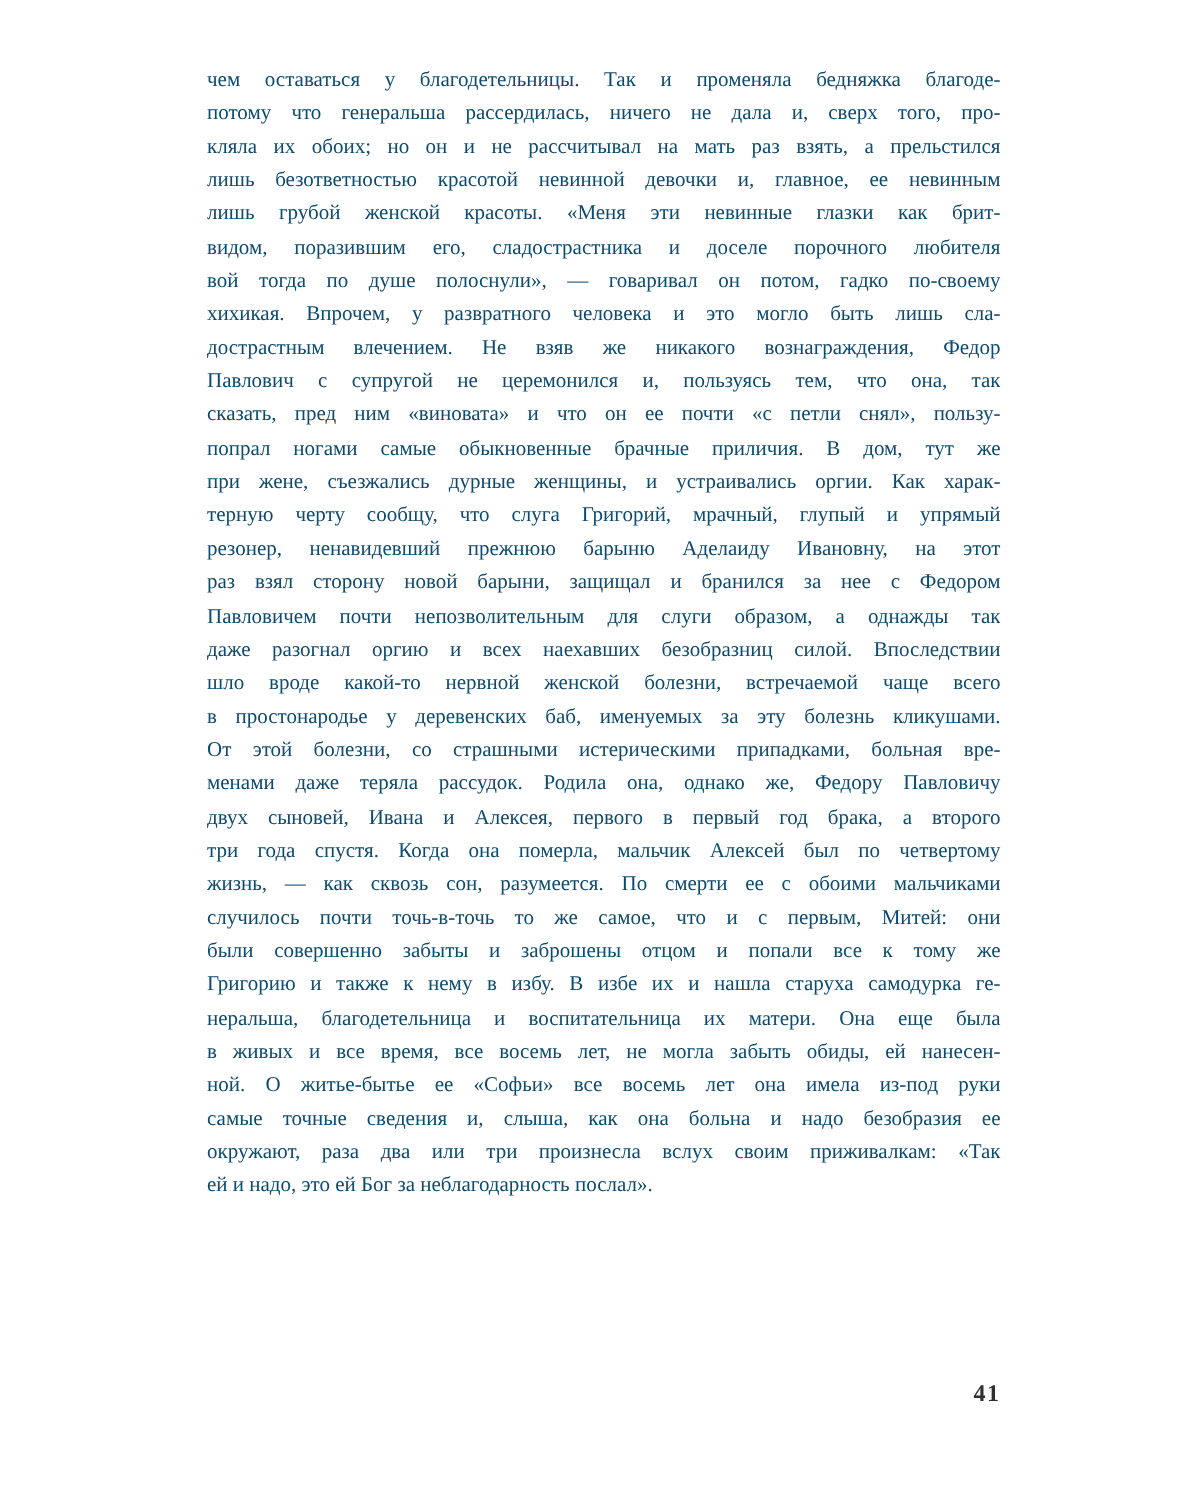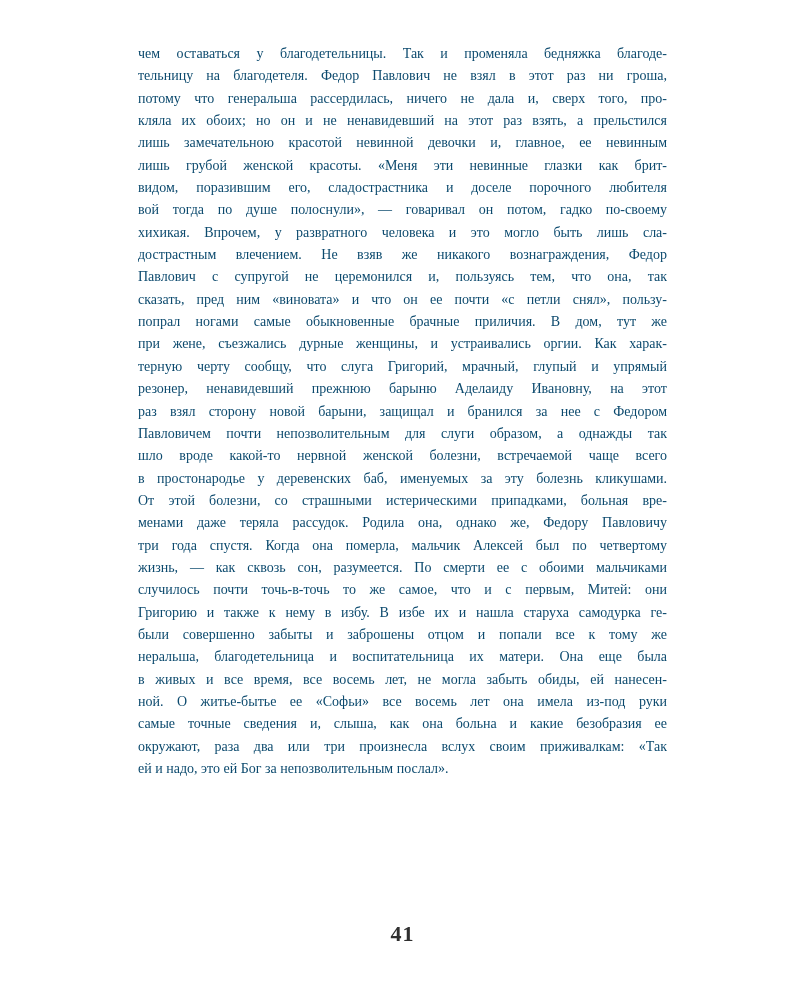--- a/index.html
+++ b/index.html
@@ -38,61 +38,62 @@
     overflow: hidden;
   }
   .text-line:last-child {
     text-align-last: left;
   }
   .page-number {
     position: absolute;
     left: 138px;
     top: 921px;
     width: 529px;
-    text-align: center;
+    text-align: right;
     color: #2f2f2f;
-    font-size: 22px;
+    font-size: 16px;
     font-weight: 700;
     letter-spacing: 1px;
     font-family: "Liberation Serif", serif;
   }
 </style>
 </head>
 <body>
 
 <div class="book-page">
   <div class="text-block">
       <div class="text-line">чем оставаться у благодетельницы. Так и променяла бедняжка благоде-</div>
-      <div class="text-line">тельницу на благодетеля. Федор Павлович не взял в этот раз ни гроша,</div>
       <div class="text-line">потому что генеральша рассердилась, ничего не дала и, сверх того, про-</div>
-      <div class="text-line">кляла их обоих; но он и не ненавидевший на этот раз взять, а прельстился</div>
-      <div class="text-line">лишь замечательною красотой невинной девочки и, главное, ее невинным</div>
+      <div class="text-line">кляла их обоих; но он и не рассчитывал на мать раз взять, а прельстился</div>
+      <div class="text-line">лишь безответностью красотой невинной девочки и, главное, ее невинным</div>
       <div class="text-line">лишь грубой женской красоты. «Меня эти невинные глазки как брит-</div>
       <div class="text-line">видом, поразившим его, сладострастника и доселе порочного любителя</div>
       <div class="text-line">вой тогда по душе полоснули», — говаривал он потом, гадко по-своему</div>
       <div class="text-line">хихикая. Впрочем, у развратного человека и это могло быть лишь сла-</div>
       <div class="text-line">дострастным влечением. Не взяв же никакого вознаграждения, Федор</div>
       <div class="text-line">Павлович с супругой не церемонился и, пользуясь тем, что она, так</div>
       <div class="text-line">сказать, пред ним «виновата» и что он ее почти «с петли снял», пользу-</div>
       <div class="text-line">попрал ногами самые обыкновенные брачные приличия. В дом, тут же</div>
       <div class="text-line">при жене, съезжались дурные женщины, и устраивались оргии. Как харак-</div>
       <div class="text-line">терную черту сообщу, что слуга Григорий, мрачный, глупый и упрямый</div>
       <div class="text-line">резонер, ненавидевший прежнюю барыню Аделаиду Ивановну, на этот</div>
       <div class="text-line">раз взял сторону новой барыни, защищал и бранился за нее с Федором</div>
       <div class="text-line">Павловичем почти непозволительным для слуги образом, а однажды так</div>
+      <div class="text-line">даже разогнал оргию и всех наехавших безобразниц силой. Впоследствии</div>
       <div class="text-line">шло вроде какой-то нервной женской болезни, встречаемой чаще всего</div>
       <div class="text-line">в простонародье у деревенских баб, именуемых за эту болезнь кликушами.</div>
       <div class="text-line">От этой болезни, со страшными истерическими припадками, больная вре-</div>
       <div class="text-line">менами даже теряла рассудок. Родила она, однако же, Федору Павловичу</div>
+      <div class="text-line">двух сыновей, Ивана и Алексея, первого в первый год брака, а второго</div>
       <div class="text-line">три года спустя. Когда она померла, мальчик Алексей был по четвертому</div>
       <div class="text-line">жизнь, — как сквозь сон, разумеется. По смерти ее с обоими мальчиками</div>
       <div class="text-line">случилось почти точь-в-точь то же самое, что и с первым, Митей: они</div>
+      <div class="text-line">были совершенно забыты и заброшены отцом и попали все к тому же</div>
       <div class="text-line">Григорию и также к нему в избу. В избе их и нашла старуха самодурка ге-</div>
-      <div class="text-line">были совершенно забыты и заброшены отцом и попали все к тому же</div>
       <div class="text-line">неральша, благодетельница и воспитательница их матери. Она еще была</div>
       <div class="text-line">в живых и все время, все восемь лет, не могла забыть обиды, ей нанесен-</div>
       <div class="text-line">ной. О житье-бытье ее «Софьи» все восемь лет она имела из-под руки</div>
-      <div class="text-line">самые точные сведения и, слыша, как она больна и какие безобразия ее</div>
+      <div class="text-line">самые точные сведения и, слыша, как она больна и надо безобразия ее</div>
       <div class="text-line">окружают, раза два или три произнесла вслух своим приживалкам: «Так</div>
-      <div class="text-line">ей и надо, это ей Бог за непозволительным послал».</div>
+      <div class="text-line">ей и надо, это ей Бог за неблагодарность послал».</div>
     </div>
   <div class="page-number">41</div>
 </div>
 
 </body></html>

